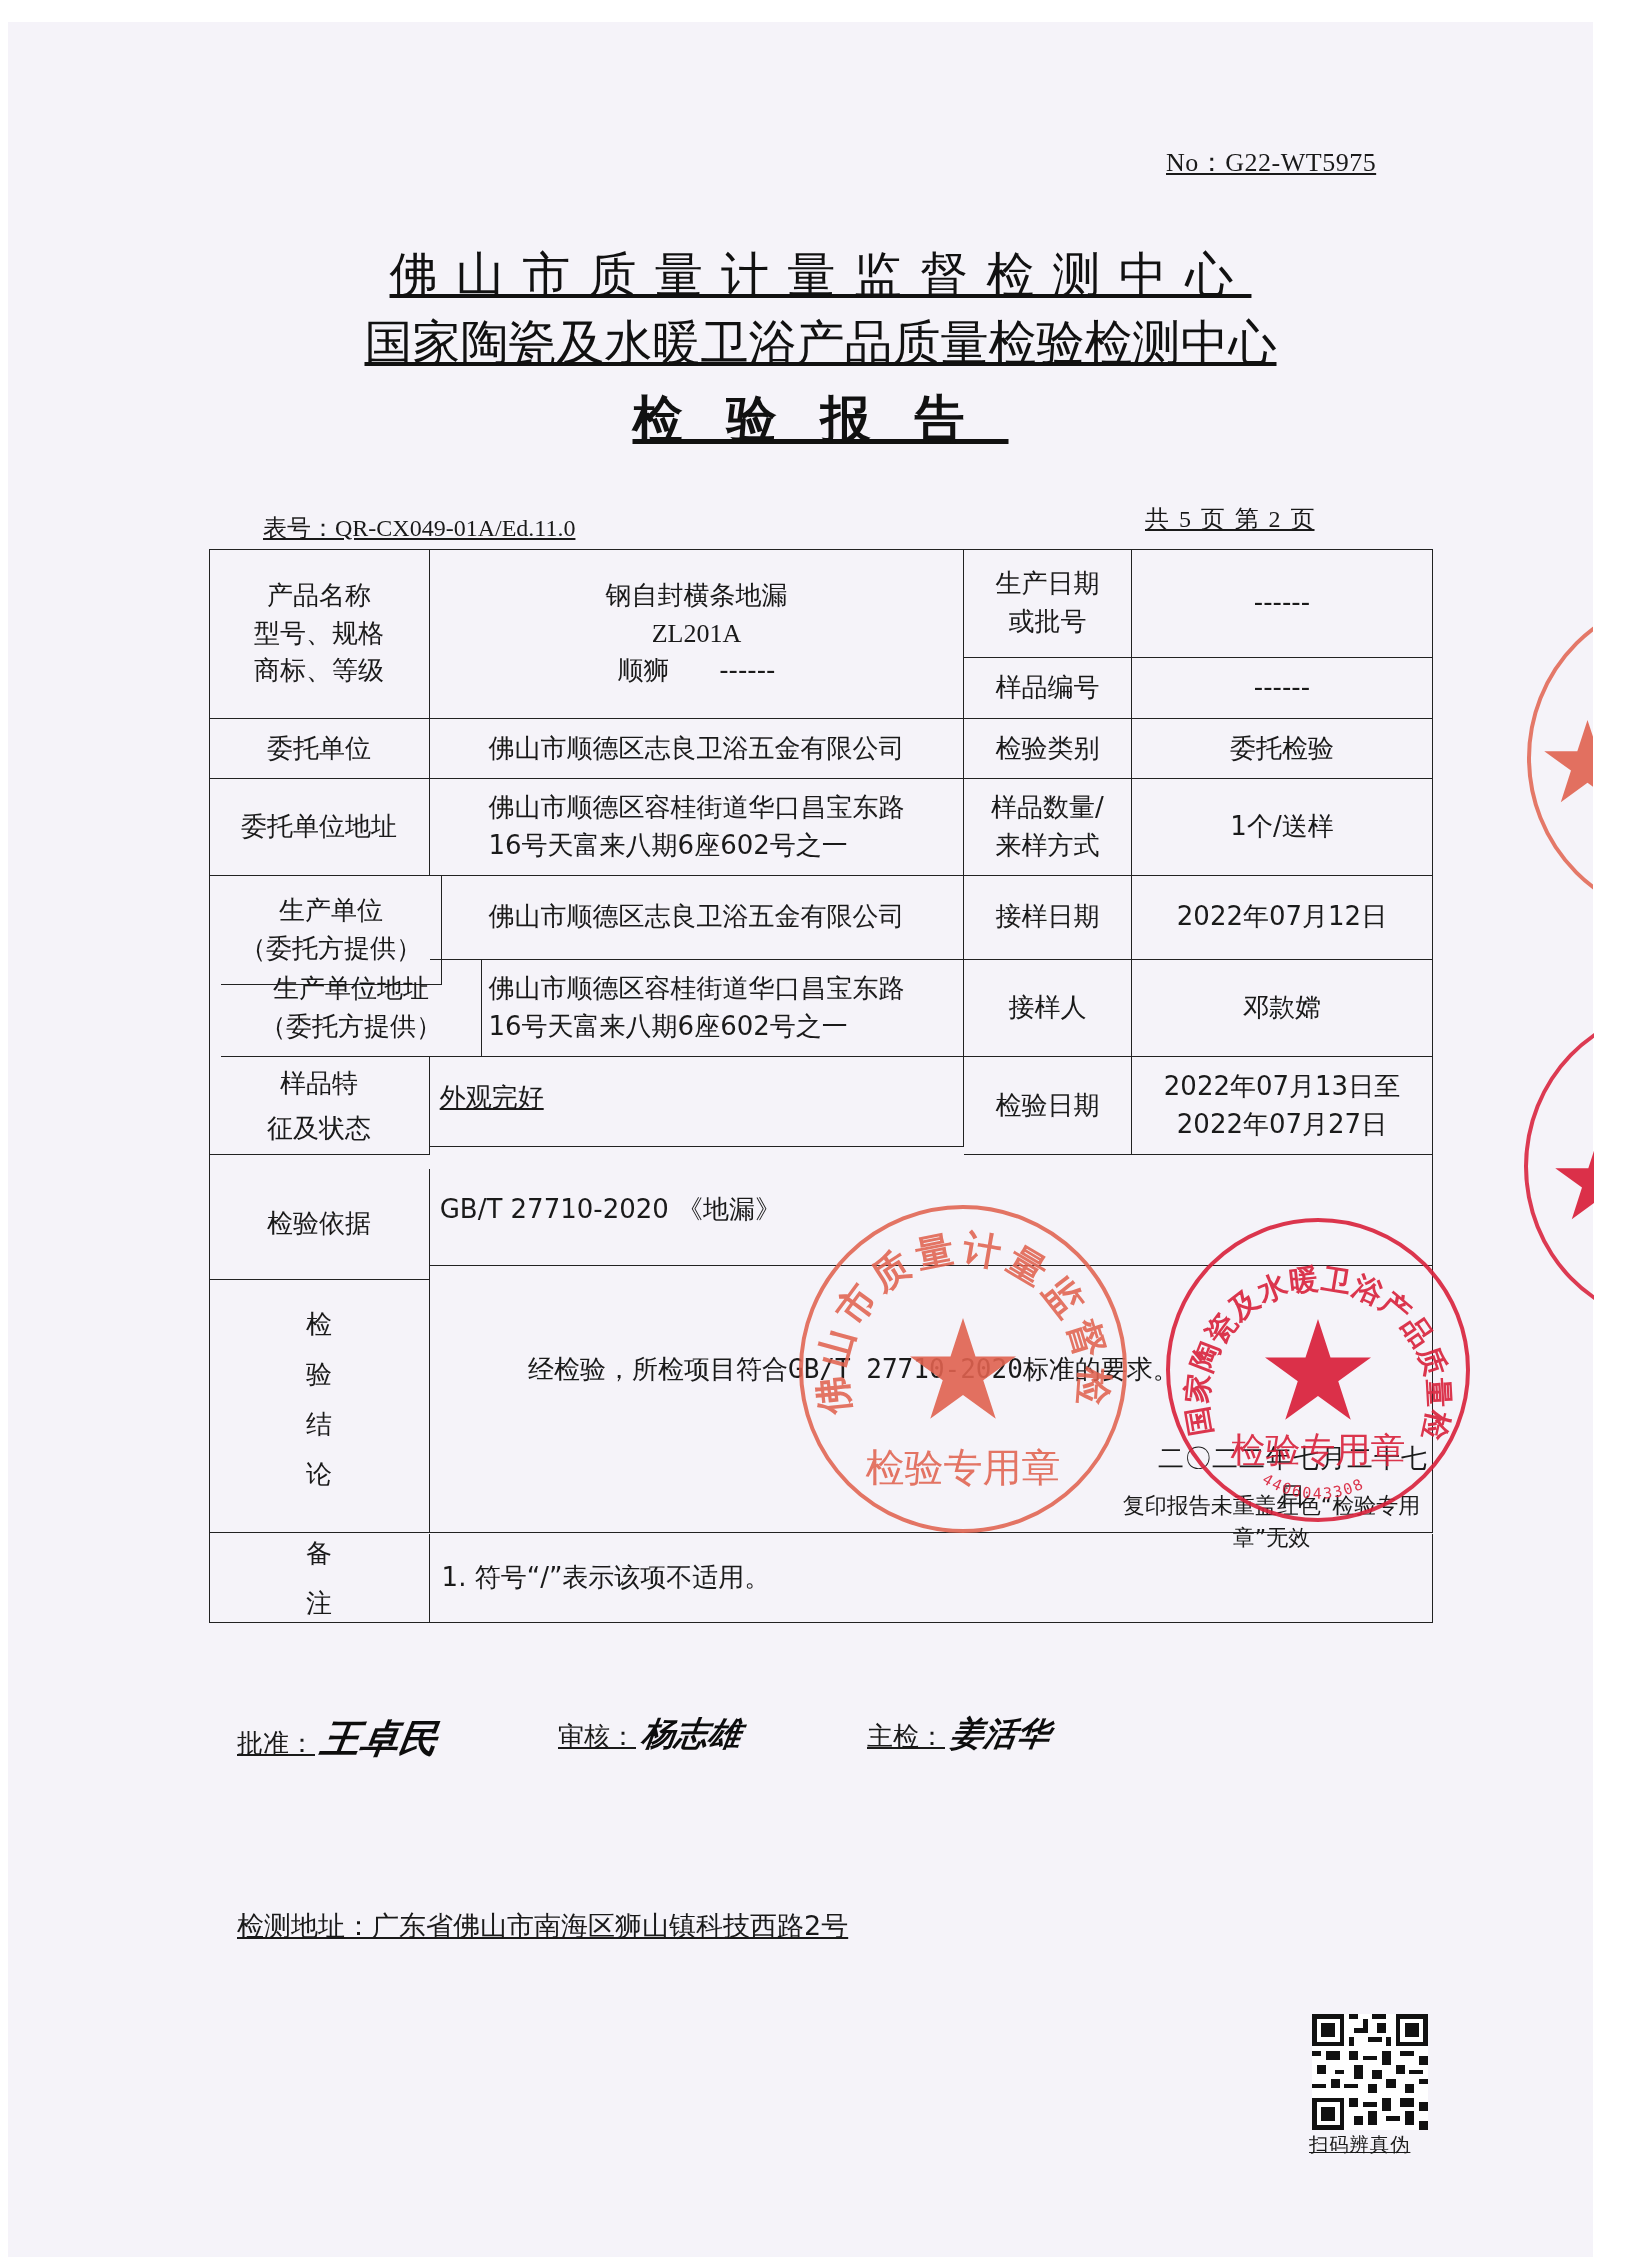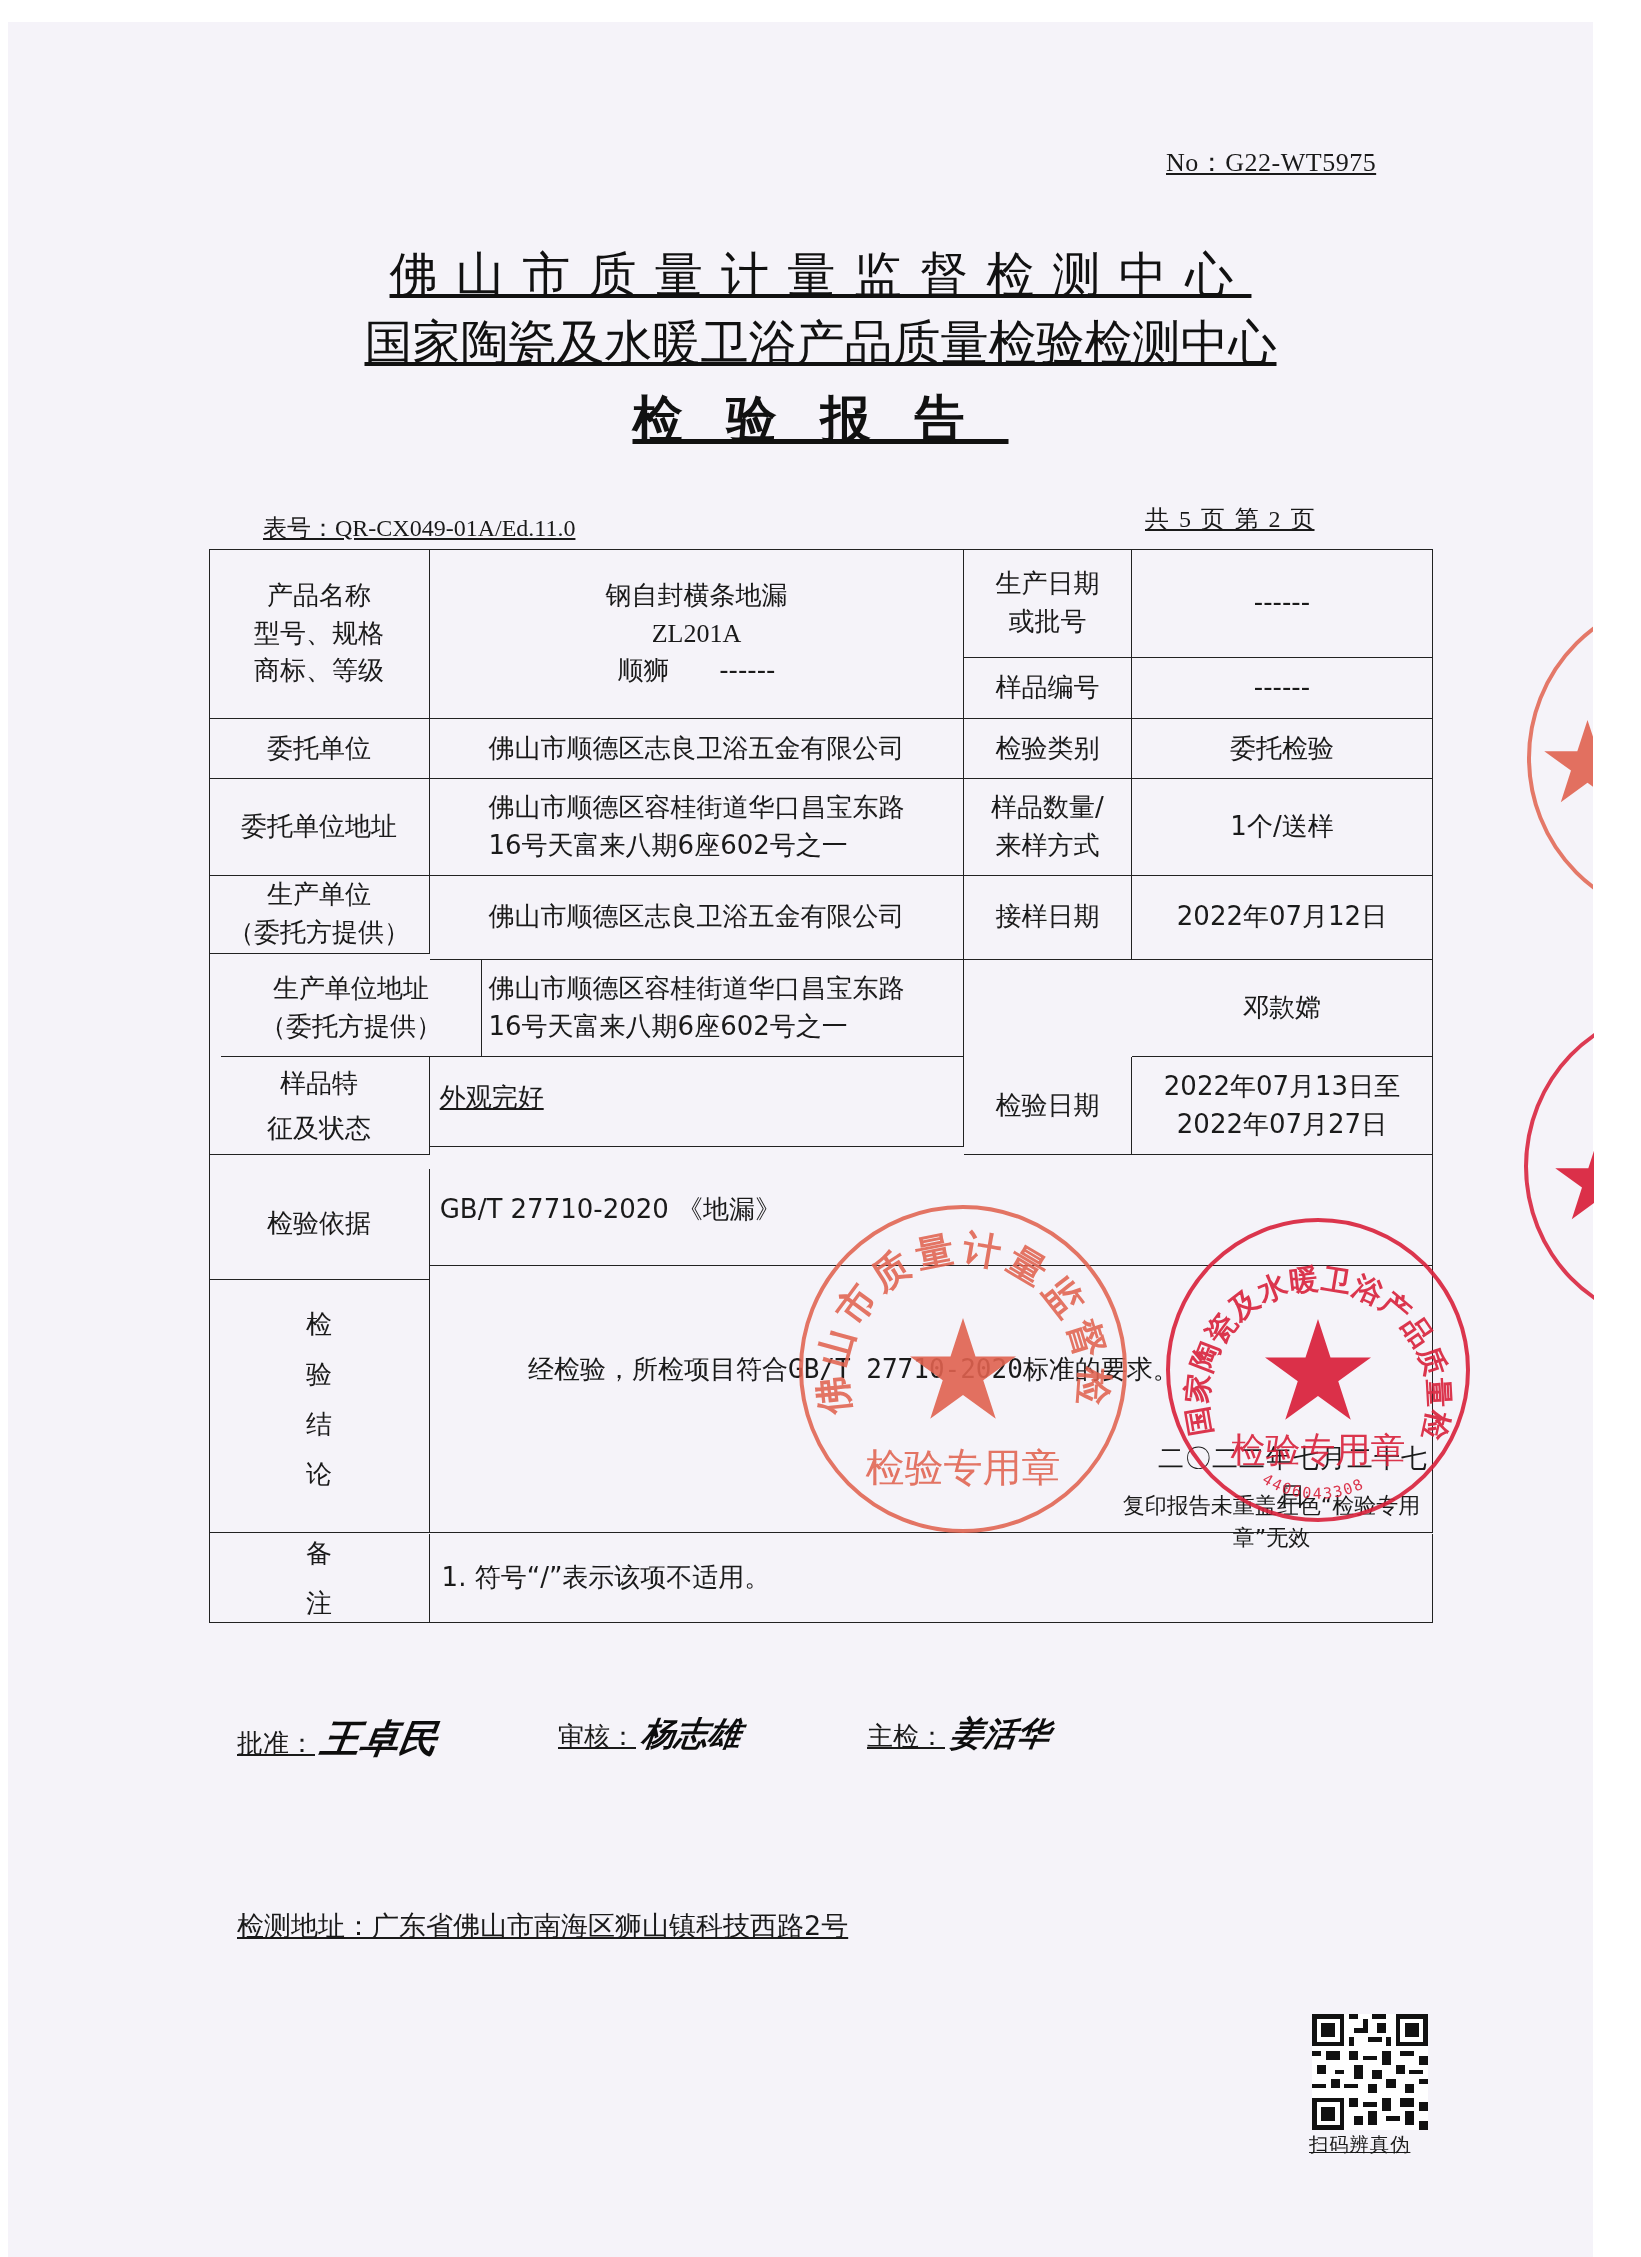--- a/index.html
+++ b/index.html
@@ -114,21 +114,21 @@
     </div>
   </div>
   <div class="cell lines" style="left:755px;top:230px;width:168px;height:97px;">
     <div>
       <div>样品数量/</div>
       <div>来样方式</div>
     </div>
   </div>
   <div class="cell" style="left:923px;top:230px;width:301px;height:97px;">1个/送样</div>
 
-  <div class="cell lines" style="left:0;top:326px;width:221px;height:79px;">
+  <div class="cell lines" style="left:12px;top:326px;width:221px;height:110px;">
     <div>
       <div>生产单位</div>
       <div>（委托方提供）</div>
     </div>
   </div>
   <div class="cell" style="left:221px;top:326px;width:534px;height:85px;">佛山市顺德区志良卫浴五金有限公司</div>
   <div class="cell" style="left:755px;top:326px;width:168px;height:85px;">接样日期</div>
   <div class="cell" style="left:923px;top:326px;width:301px;height:85px;">2022年07月12日</div>
 
   <div class="cell lines" style="left:12px;top:411px;width:261px;height:97px;">
@@ -136,20 +136,21 @@
       <div>生产单位地址</div>
       <div>（委托方提供）</div>
     </div>
   </div>
   <div class="cell lines" style="left:221px;top:411px;width:534px;height:97px;">
     <div style="text-align:left;">
       <div>佛山市顺德区容桂街道华口昌宝东路</div>
       <div>16号天富来八期6座602号之一</div>
     </div>
   </div>
+  <div class="cell" style="left:755px;top:411px;width:168px;height:97px;">接样人</div>
   <div class="cell" style="left:923px;top:411px;width:301px;height:97px;">邓款嫦</div>
 
   <div class="cell lines" style="left:0;top:508px;width:221px;height:98px;">
     <div style="line-height:1.7;">
       <div>样品特</div>
       <div>征及状态</div>
     </div>
   </div>
   <div class="cell left" style="left:221px;top:500px;width:534px;height:98px;padding-left:9.7px;text-decoration:underline;">外观完好</div>
   <div class="cell" style="left:755px;top:508px;width:168px;height:98px;">检验日期</div>

